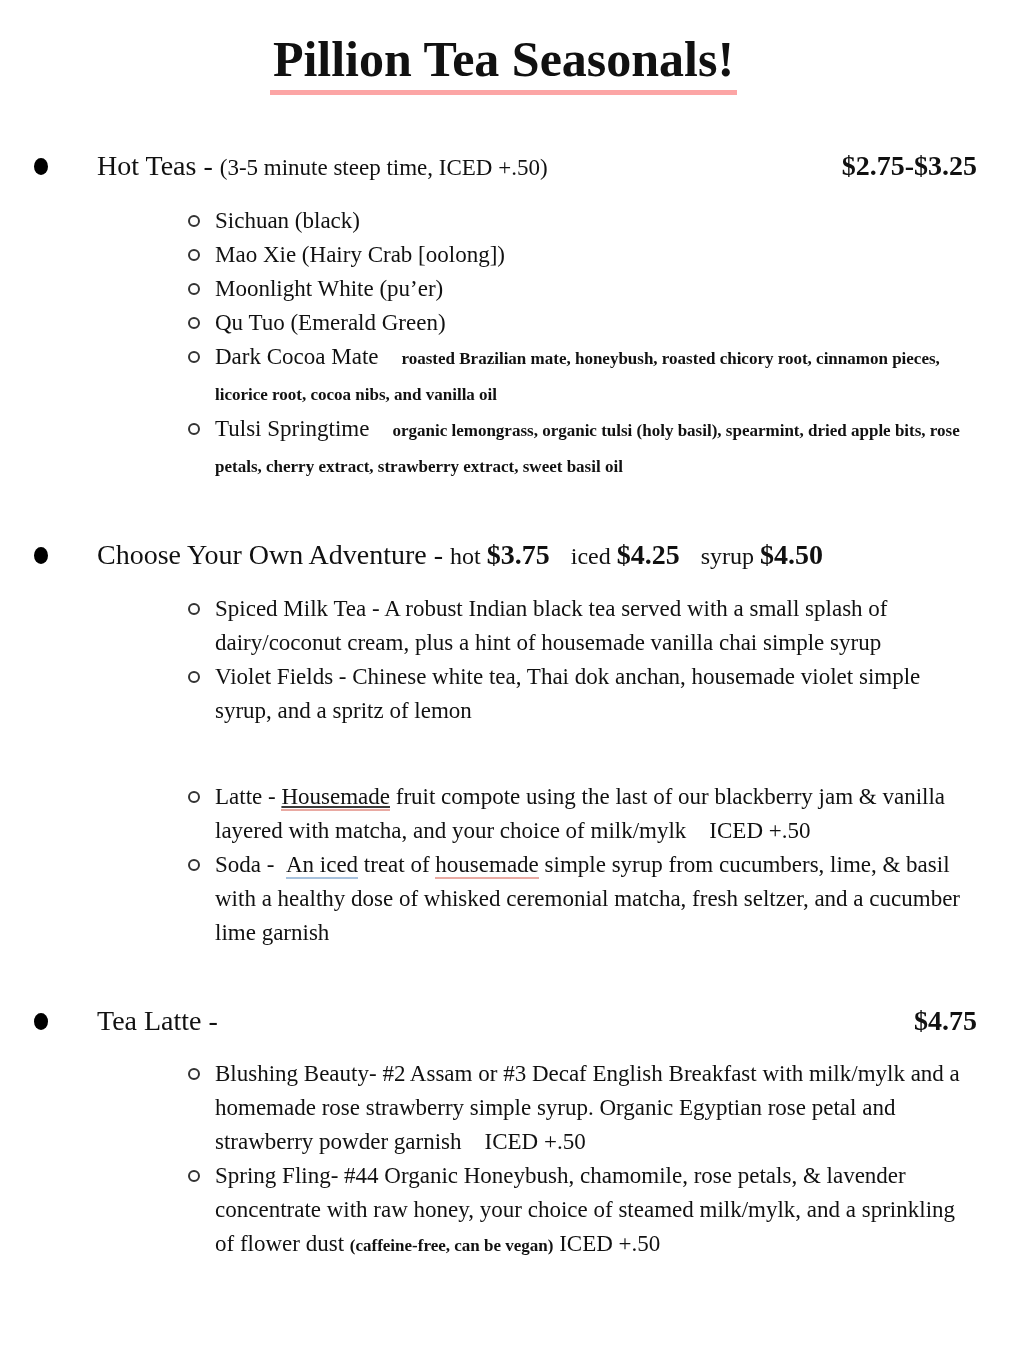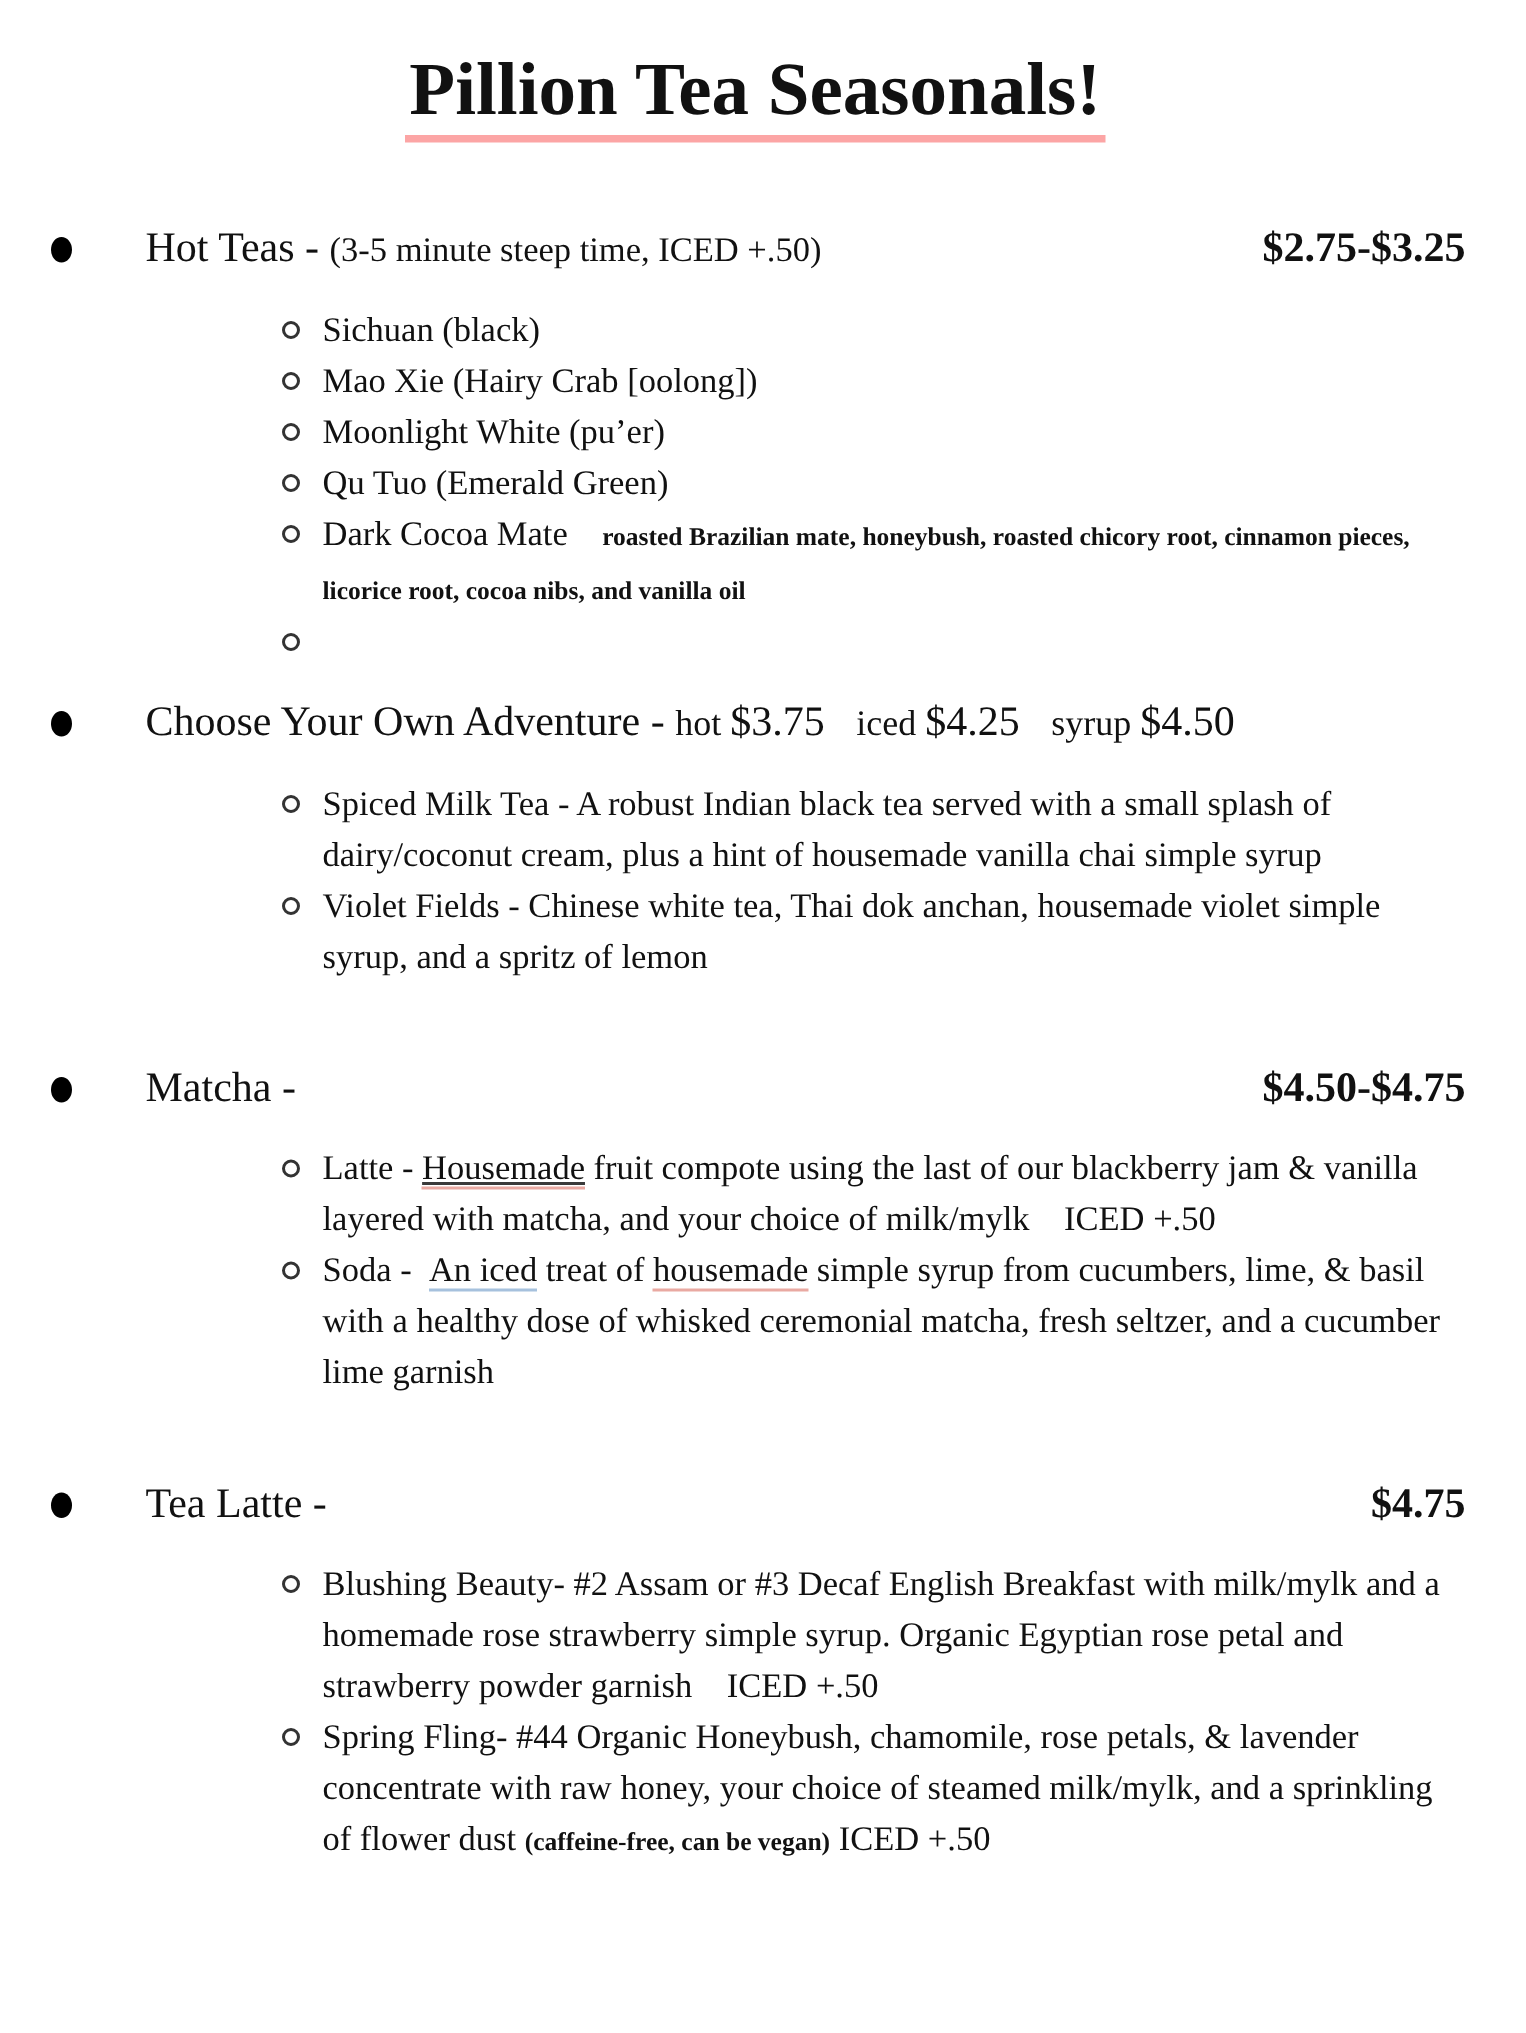--- a/index.html
+++ b/index.html
@@ -43,21 +43,21 @@
     top: 11px;
     width: 14px;
     height: 17px;
     border-radius: 50%;
     background: #000;
   }
   .header-text { flex: 1; font-size: 28px; line-height: 38px; }
   .r-name  { font-size: 28px; }
   .r-note  { font-size: 23px; }
   .r-blabel { font-weight: normal; font-size: 24px; }
-  .r-bprice { font-weight: normal; font-size: 28px; }
+  .r-bprice { font-weight: bold; font-size: 28px; }
   .header-price {
     font-weight: bold;
     font-size: 28px;
     line-height: 38px;
     white-space: nowrap;
     text-align: center;
   }
 
   
   .items { list-style: none; margin-left: 157px; margin-top: 17px; }
@@ -99,39 +99,34 @@
           <span class="bullet-filled"></span>
           <span class="header-text"><span class="r-name">Hot Teas - </span><span class="r-note">(3-5 minute steep time, ICED +.50)</span></span>
           <span class="header-price">$2.75-$3.25</span>
         </div>
         <ul class="items">
           <li class="item"><span class="bullet-hollow"></span><span class="item-text"><span class="r-n">Sichuan (black)</span></span></li>
           <li class="item"><span class="bullet-hollow"></span><span class="item-text"><span class="r-n">Mao Xie (Hairy Crab [oolong])</span></span></li>
           <li class="item"><span class="bullet-hollow"></span><span class="item-text"><span class="r-n">Moonlight White (pu’er)</span></span></li>
           <li class="item"><span class="bullet-hollow"></span><span class="item-text"><span class="r-n">Qu Tuo (Emerald Green)</span></span></li>
           <li class="item"><span class="bullet-hollow"></span><span class="item-text"><span class="r-n">Dark Cocoa Mate</span><span class="r-n">&nbsp;&nbsp;&nbsp;&nbsp;</span><span class="r-sb">roasted Brazilian mate, honeybush, roasted chicory root, cinnamon pieces, licorice root, cocoa nibs, and vanilla oil</span></span></li>
-          <li class="item"><span class="bullet-hollow"></span></li>
+          <li class="item"><span class="bullet-hollow"></span><span class="item-text"><span class="r-n">Tulsi Springtime</span><span class="r-n">&nbsp;&nbsp;&nbsp;&nbsp;</span><span class="r-sb">organic lemongrass, organic tulsi (holy basil), spearmint, dried apple bits, rose petals, cherry extract, strawberry extract, sweet basil oil</span></span></li>
         </ul>
       </section>
       <section class="section">
         <div class="section-header">
           <span class="bullet-filled"></span>
           <span class="header-text"><span class="r-name">Choose Your Own Adventure - </span><span class="r-blabel">hot </span><span class="r-bprice">$3.75</span><span class="r-name">&nbsp;&nbsp; </span><span class="r-blabel">iced </span><span class="r-bprice">$4.25</span><span class="r-name">&nbsp;&nbsp; </span><span class="r-blabel">syrup </span><span class="r-bprice">$4.50</span></span>
         </div>
         <ul class="items">
           <li class="item"><span class="bullet-hollow"></span><span class="item-text"><span class="r-n">Spiced Milk Tea - A robust Indian black tea served with a small splash of dairy/coconut cream, plus a hint of housemade vanilla chai simple syrup</span></span></li>
           <li class="item"><span class="bullet-hollow"></span><span class="item-text"><span class="r-n">Violet Fields - Chinese white tea, Thai dok anchan, housemade violet simple syrup, and a spritz of lemon</span></span></li>
         </ul>
       </section>
       <section class="section">
-        <div class="section-header">
-          <span class="bullet-filled"></span>
-          <span class="header-text"><span class="r-name">Matcha - </span></span>
-          <span class="header-price">$4.50-$4.75</span>
-        </div>
         <ul class="items">
           <li class="item"><span class="bullet-hollow"></span><span class="item-text"><span class="r-n">Latte - </span><span class="r-u_spell">Housemade</span><span class="r-n"> fruit compote using the last of our blackberry jam &amp; vanilla layered with matcha, and your choice of milk/mylk</span><span class="r-n">&nbsp;&nbsp;&nbsp;&nbsp;ICED +.50</span></span></li>
           <li class="item"><span class="bullet-hollow"></span><span class="item-text"><span class="r-n">Soda - &nbsp;</span><span class="r-u_blue">An iced</span><span class="r-n"> treat of </span><span class="r-u_red">housemade</span><span class="r-n"> simple syrup from cucumbers, lime, &amp; basil with a healthy dose of whisked ceremonial matcha, fresh seltzer, and a cucumber lime garnish</span></span></li>
         </ul>
       </section>
       <section class="section">
         <div class="section-header">
           <span class="bullet-filled"></span>
           <span class="header-text"><span class="r-name">Tea Latte - </span></span>
           <span class="header-price">$4.75</span>

